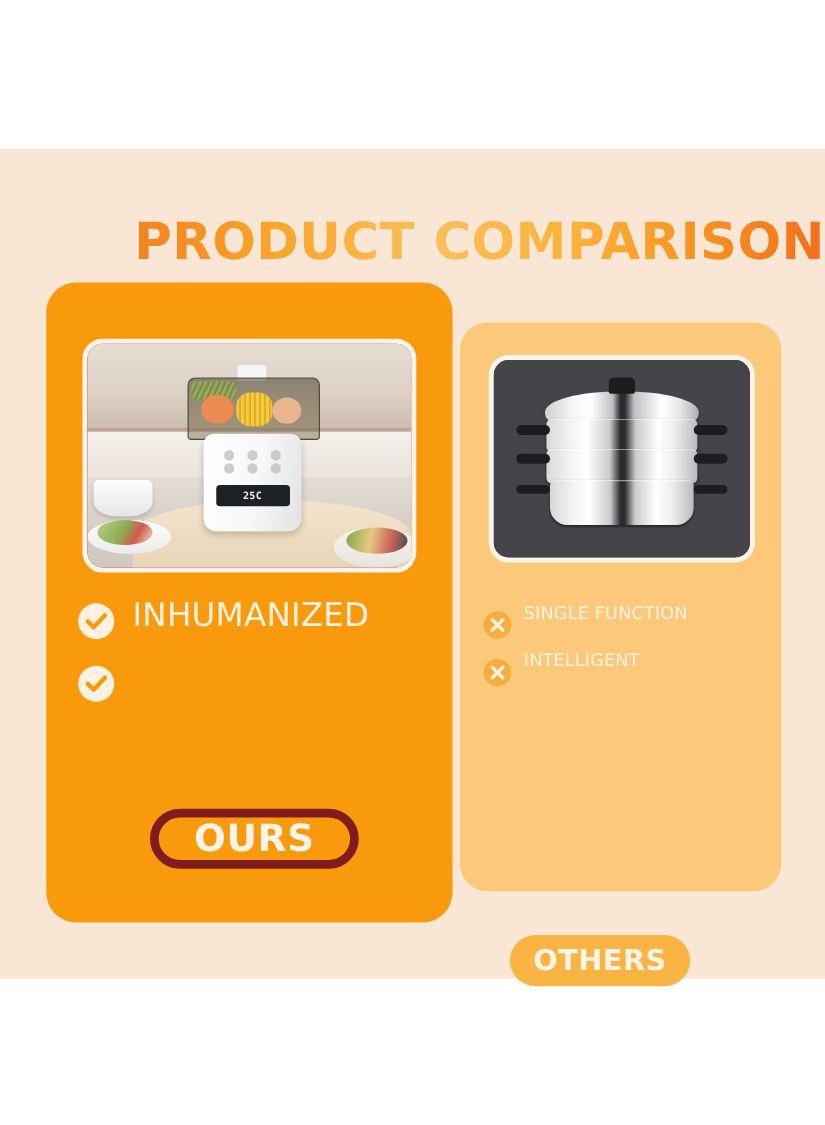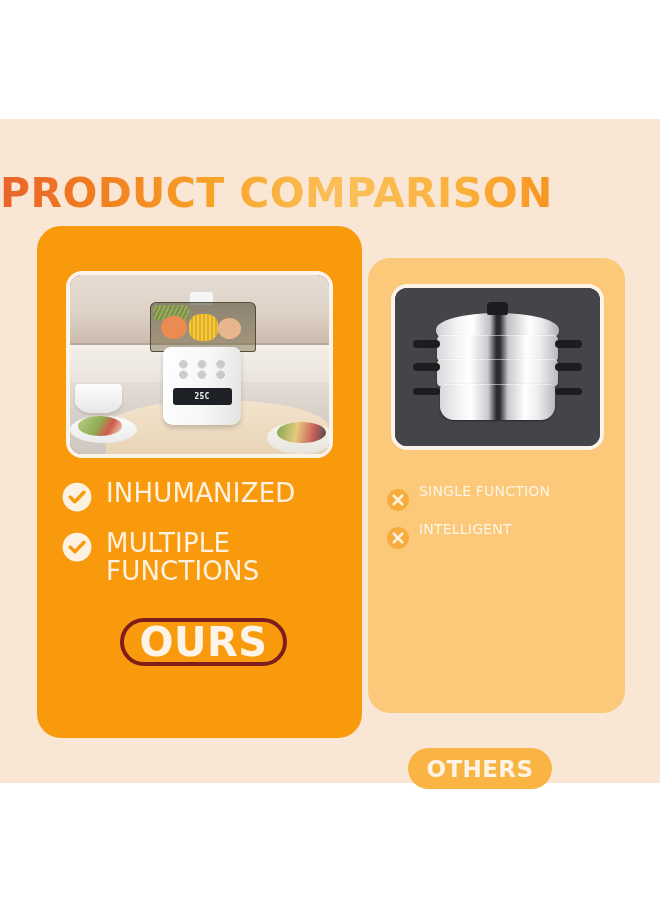--- a/index.html
+++ b/index.html
@@ -32,21 +32,21 @@
     height: 664px;
     background: #fae6d4;
   }
 
   
   #title {
     position: absolute;
     left: 0;
     top: 27px;
     width: 660px;
-    text-align: left;
+    text-align: right;
     font-size: 41px;
     font-weight: 700;
     letter-spacing: 0.4px;
     line-height: 1;
     white-space: nowrap;
     font-family: "DejaVu Sans", sans-serif;
     background-image: linear-gradient(
       to right,
       #e8632a 0%,
       #f07d20 14%,
@@ -295,27 +295,27 @@
     position: absolute;
     box-sizing: border-box;
     display: flex;
     align-items: center;
     justify-content: center;
     font-family: "DejaVu Sans", sans-serif;
     font-weight: 700;
   }
   #badge-ours {
     left: 83px;
-    top: 392px;
+    top: 421px;
     width: 167px;
     height: 48px;
-    border: 4px solid #7f1d1d;
+    border: 7px solid #7f1d1d;
     border-radius: 26px;
     color: #fdf3e6;
-    font-size: 40px;
+    font-size: 30px;
     letter-spacing: .5px;
   }
   #badge-others {
     left: 40px;
     top: 490px;
     width: 144px;
     height: 41px;
     background: #f9b444;
     border-radius: 22px;
     color: #fdf4e6;
@@ -410,21 +410,20 @@
             <path d="M6.6 12.1 L10.3 15.8 L17.6 8.2" fill="none" stroke="#f99a0d" stroke-width="2.8" stroke-linecap="round" stroke-linejoin="round"></path>
           </svg>
           <span class="f-label">INHUMANIZED</span>
         </div>
 
         <div class="feature-row">
           <svg class="f-icon" viewBox="0 0 24 24">
             <circle cx="12" cy="12" r="11.5" fill="#fdf2e2"></circle>
             <path d="M6.6 12.1 L10.3 15.8 L17.6 8.2" fill="none" stroke="#f99a0d" stroke-width="2.8" stroke-linecap="round" stroke-linejoin="round"></path>
           </svg>
-          <span class="f-label">MULTIPLE FUNCTIONS</span>
         </div>
 
       </div>
 
       <div class="badge" id="badge-ours">OURS</div>
     </div>
 
   </div>
 </div>
 

